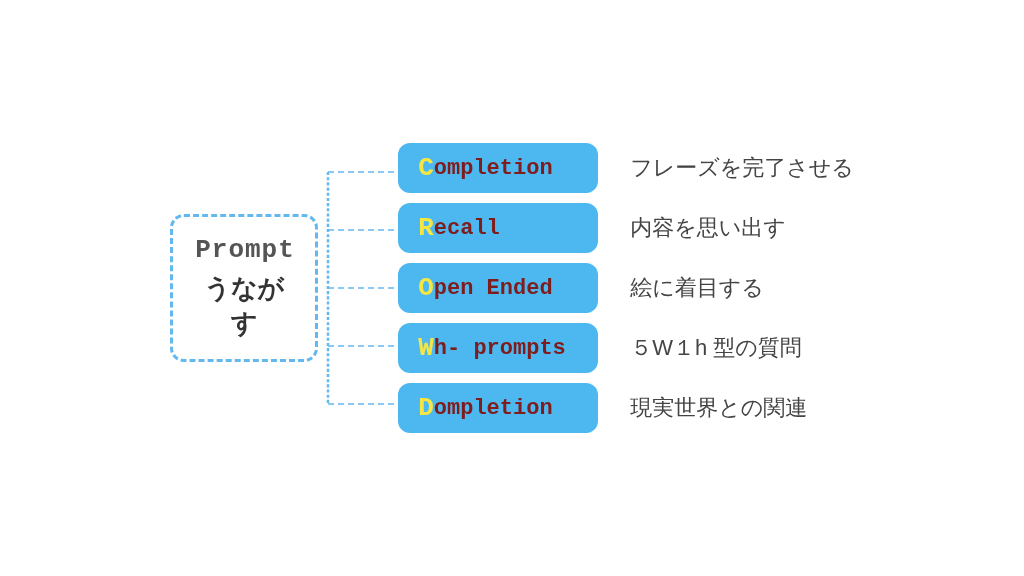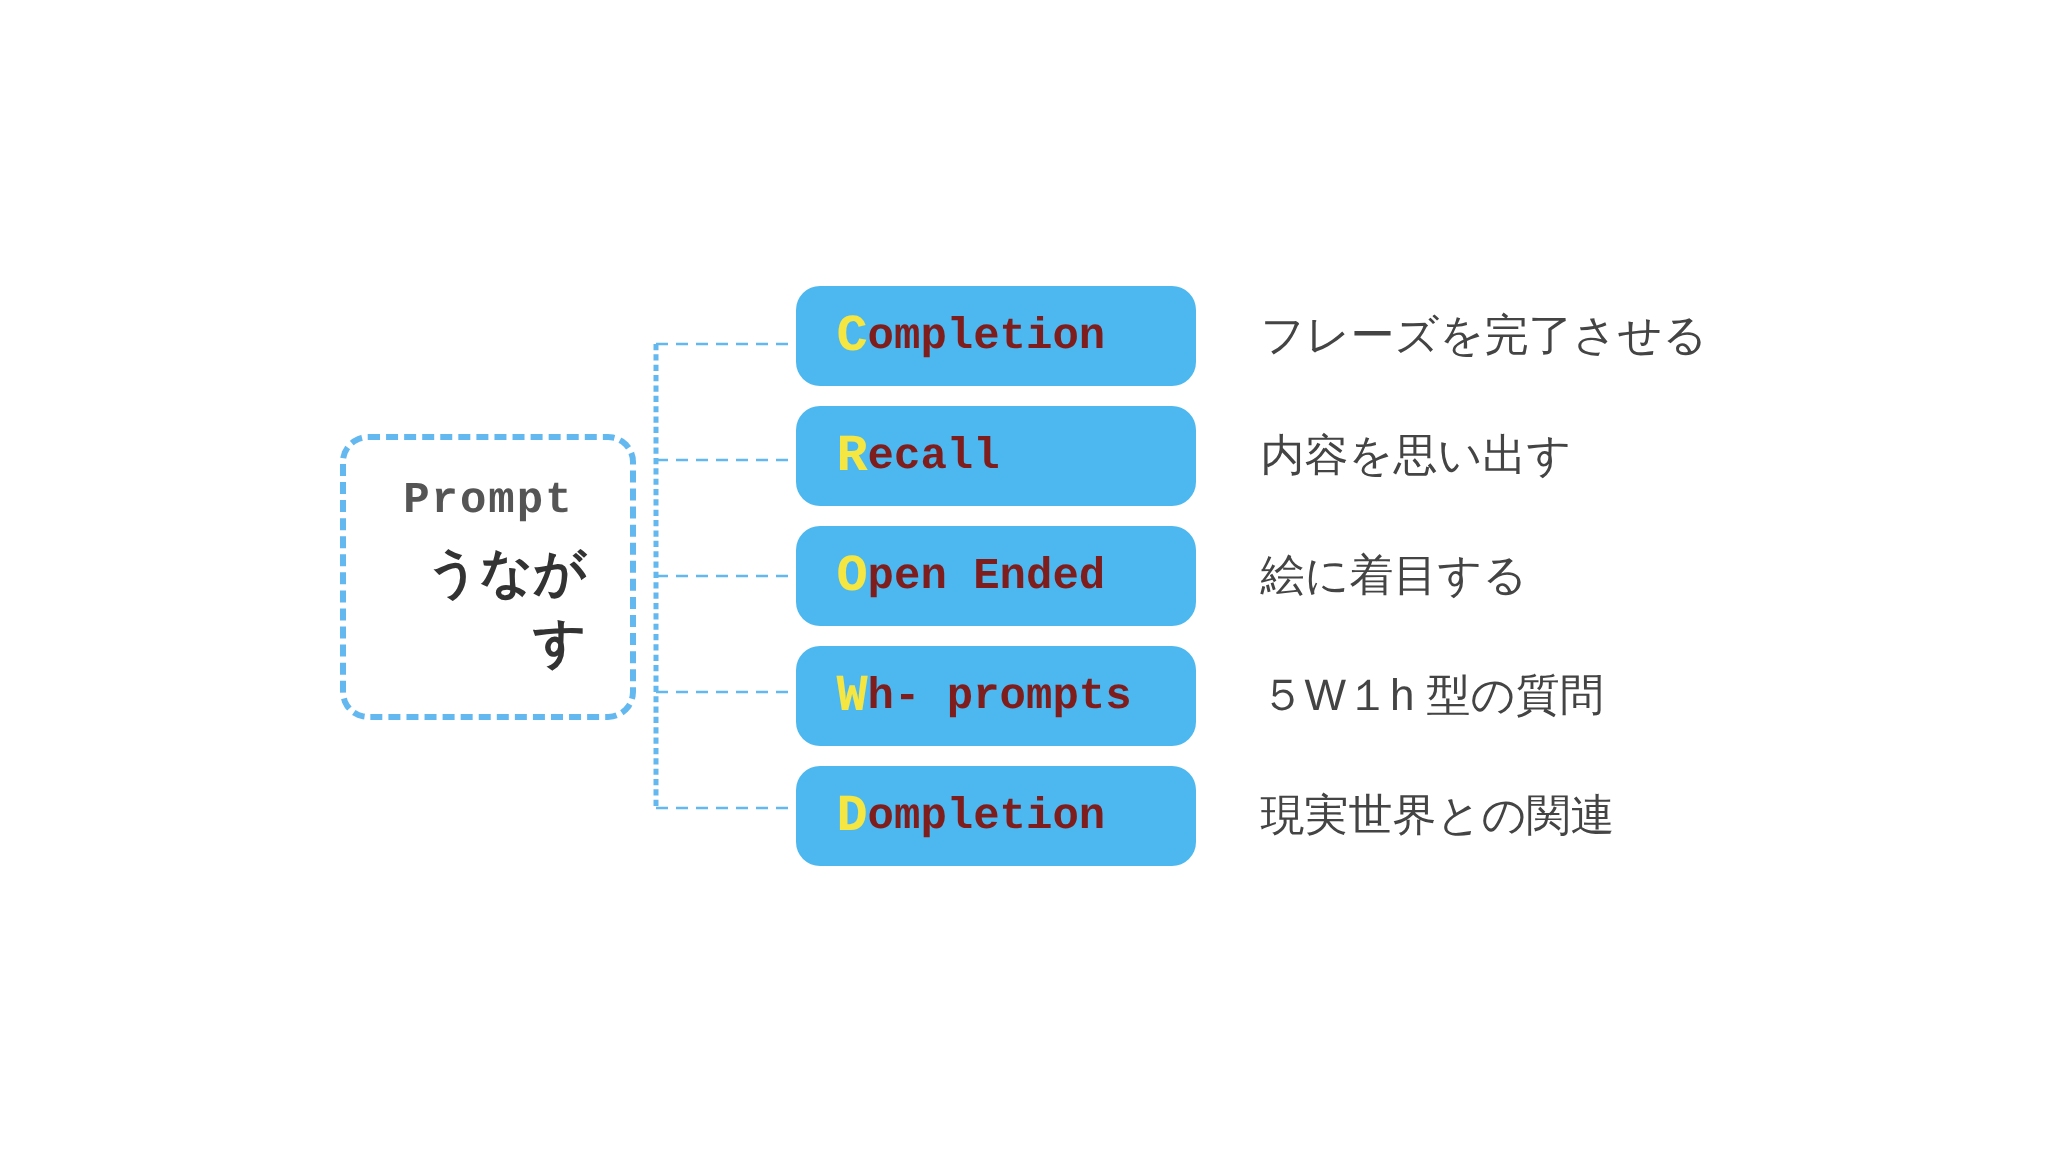--- a/index.html
+++ b/index.html
@@ -27,34 +27,33 @@
       border: 3px dashed #64b8f0;
       border-radius: 14px;
       padding: 18px 22px;
       text-align: center;
       width: 148px;
       flex-shrink: 0;
       background: #fff;
     }
 
     .prompt-label {
-      font-size: 22px;
+      font-size: 26px;
       font-weight: bold;
       color: #555;
       font-family: 'Courier New', monospace;
       letter-spacing: 1px;
     }
 
     .prompt-japanese {
       font-size: 26px;
       font-weight: bold;
       color: #333;
       margin-top: 6px;
       font-family: sans-serif;
-      text-align: right;
     }
 
     
     .connector-area {
       position: relative;
       width: 80px;
       flex-shrink: 0;
       align-self: stretch;
       display: flex;
       align-items: center;

